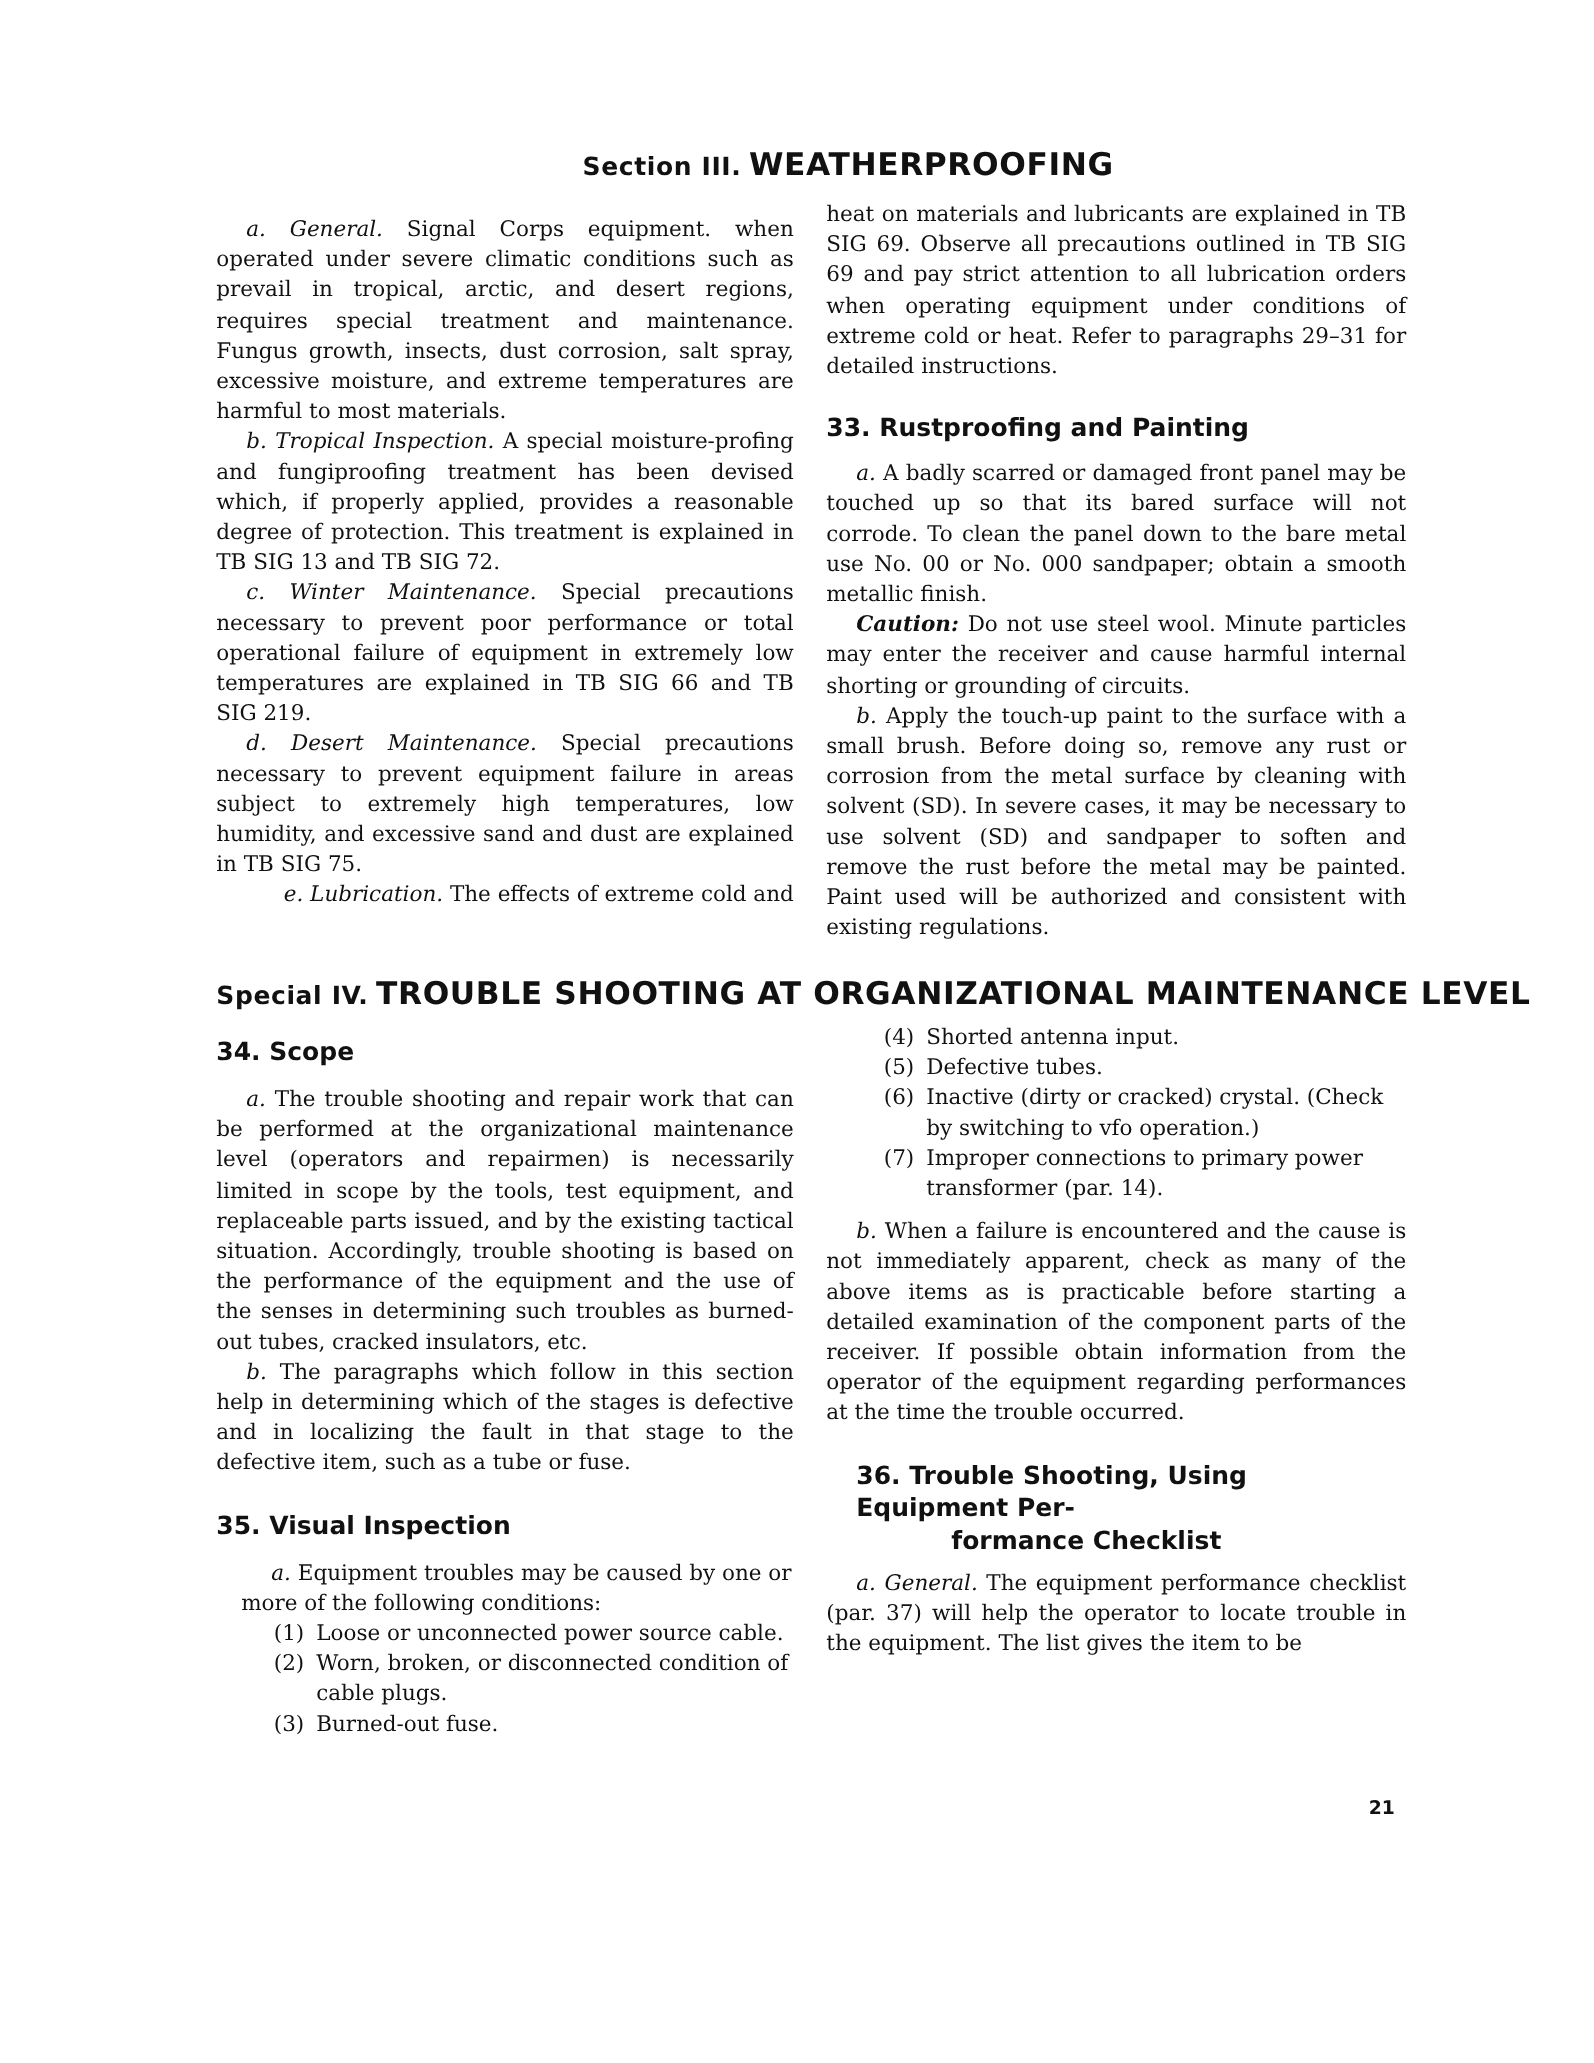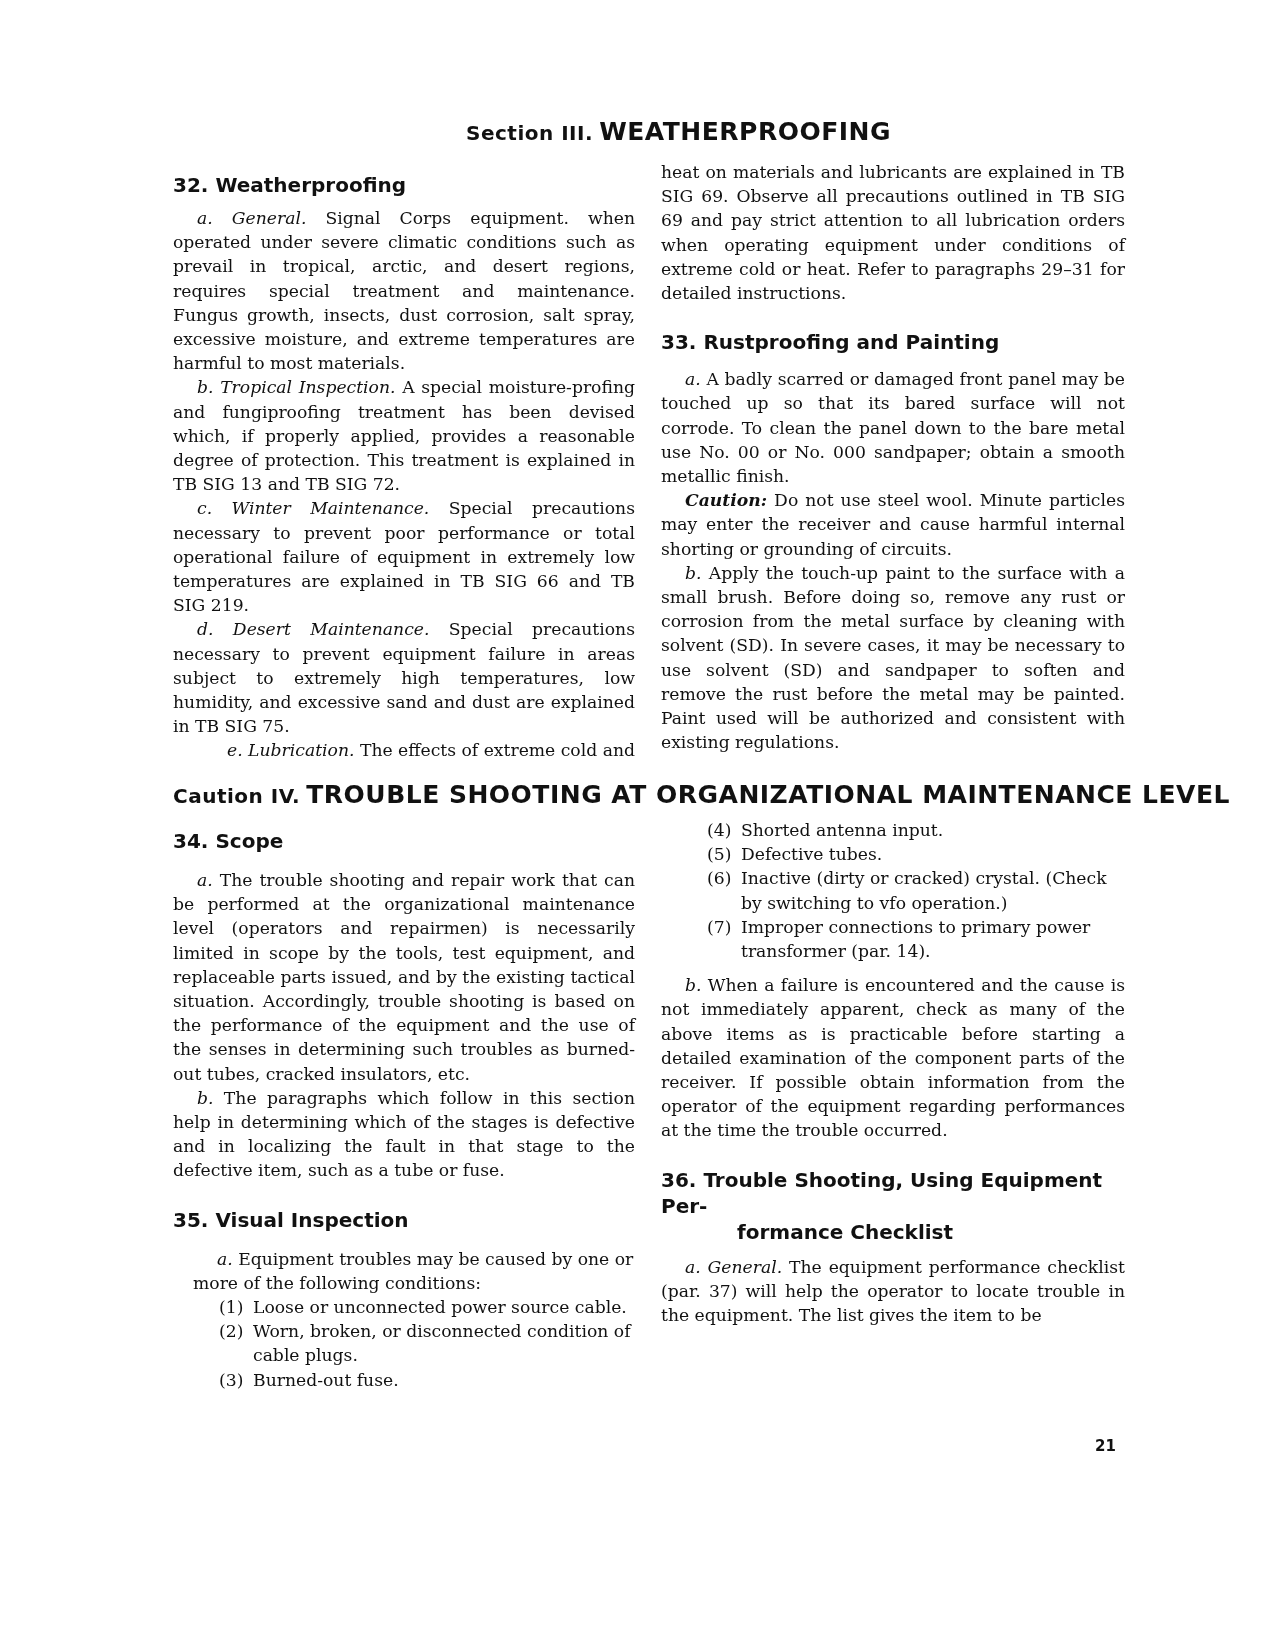--- a/index.html
+++ b/index.html
@@ -38,21 +38,20 @@
 <body>
 
 <div class="page">
 
   <div class="sec-title" style="left:466px; top:117px;">
     <span class="small">Section III.</span>
     <span class="big">WEATHERPROOFING</span>
   </div>
 
   <div class="col col-left" style="top:172px;">
-    <h3 class="head" style="margin-bottom:8px;">32. Weatherproofing</h3>
     <p class="para">
       <span class="lbl">a. General.</span><span> Signal Corps equipment. when operated under severe climatic conditions such as prevail in tropical, arctic, and desert regions, requires special treatment and maintenance. Fungus growth, insects, dust corrosion, salt spray, excessive moisture, and extreme temperatures are harmful to most materials.</span>
     </p>
     <p class="para">
       <span class="lbl">b. Tropical Inspection.</span><span> A special moisture-profing and fungiproofing treatment has been devised which, if properly applied, provides a reasonable degree of protection. This treatment is explained in TB SIG 13 and TB SIG 72.</span>
     </p>
     <p class="para">
       <span class="lbl">c. Winter Maintenance.</span><span> Special precautions necessary to prevent poor performance or total operational failure of equipment in extremely low temperatures are explained in TB SIG 66 and TB SIG 219.</span>
     </p>
     <p class="para">
@@ -71,21 +70,21 @@
     </p>
     <p class="para">
       <span class="caution">Caution:</span><span> Do not use steel wool. Minute particles may enter the receiver and cause harmful internal shorting or grounding of circuits.</span>
     </p>
     <p class="para">
       <span class="lbl">b.</span><span> Apply the touch-up paint to the surface with a small brush. Before doing so, remove any rust or corrosion from the metal surface by cleaning with solvent (SD). In severe cases, it may be necessary to use solvent (SD) and sandpaper to soften and remove the rust before the metal may be painted. Paint used will be authorized and consistent with existing regulations.</span>
     </p>
   </div>
 
   <div class="sec-title" style="left:173px; top:780px;">
-    <span class="small">Caution IV.</span>
+    <span class="small">Special IV.</span>
     <span class="big">TROUBLE SHOOTING AT ORGANIZATIONAL MAINTENANCE LEVEL</span>
   </div>
 
   <div class="col col-left" style="top:828px;">
     <h3 class="head" style="margin-bottom:14px;">34. Scope</h3>
     <p class="para">
       <span class="lbl">a.</span><span> The trouble shooting and repair work that can be performed at the organizational maintenance level (operators and repairmen) is necessarily limited in scope by the tools, test equipment, and replaceable parts issued, and by the existing tactical situation. Accordingly, trouble shooting is based on the performance of the equipment and the use of the senses in determining such troubles as burned-out tubes, cracked insulators, etc.</span>
     </p>
     <p class="para">
       <span class="lbl">b.</span><span> The paragraphs which follow in this section help in determining which of the stages is defective and in localizing the fault in that stage to the defective item, such as a tube or fuse.</span>
@@ -104,21 +103,21 @@
   <div class="col col-right" style="top:818px;">
     <ul class="list">
       <li><span class="num">(4)</span><span>Shorted antenna input.</span></li>
       <li><span class="num">(5)</span><span>Defective tubes.</span></li>
       <li><span class="num">(6)</span><span>Inactive (dirty or cracked) crystal. (Check by switching to vfo operation.)</span></li>
       <li><span class="num">(7)</span><span>Improper connections to primary power transformer (par. 14).</span></li>
     </ul>
     <p class="para" style="margin-top:10px;">
       <span class="lbl">b.</span><span> When a failure is encountered and the cause is not immediately apparent, check as many of the above items as is practicable before starting a detailed examination of the component parts of the receiver. If possible obtain information from the operator of the equipment regarding performances at the time the trouble occurred.</span>
     </p>
-    <h3 class="head head36" style="margin-top:24px; margin-bottom:10px;">
+    <h3 class="head head36" style="margin-top:24px; margin-bottom:10px;margin-left:24px;">
       <span>36. Trouble Shooting, Using Equipment Per-</span>
       <span class="cont">formance Checklist</span>
     </h3>
     <p class="para">
       <span class="lbl">a. General.</span><span> The equipment performance checklist (par. 37) will help the operator to locate trouble in the equipment. The list gives the item to be</span>
     </p>
   </div>
 
   <div class="page-num">21</div>
 </div>

